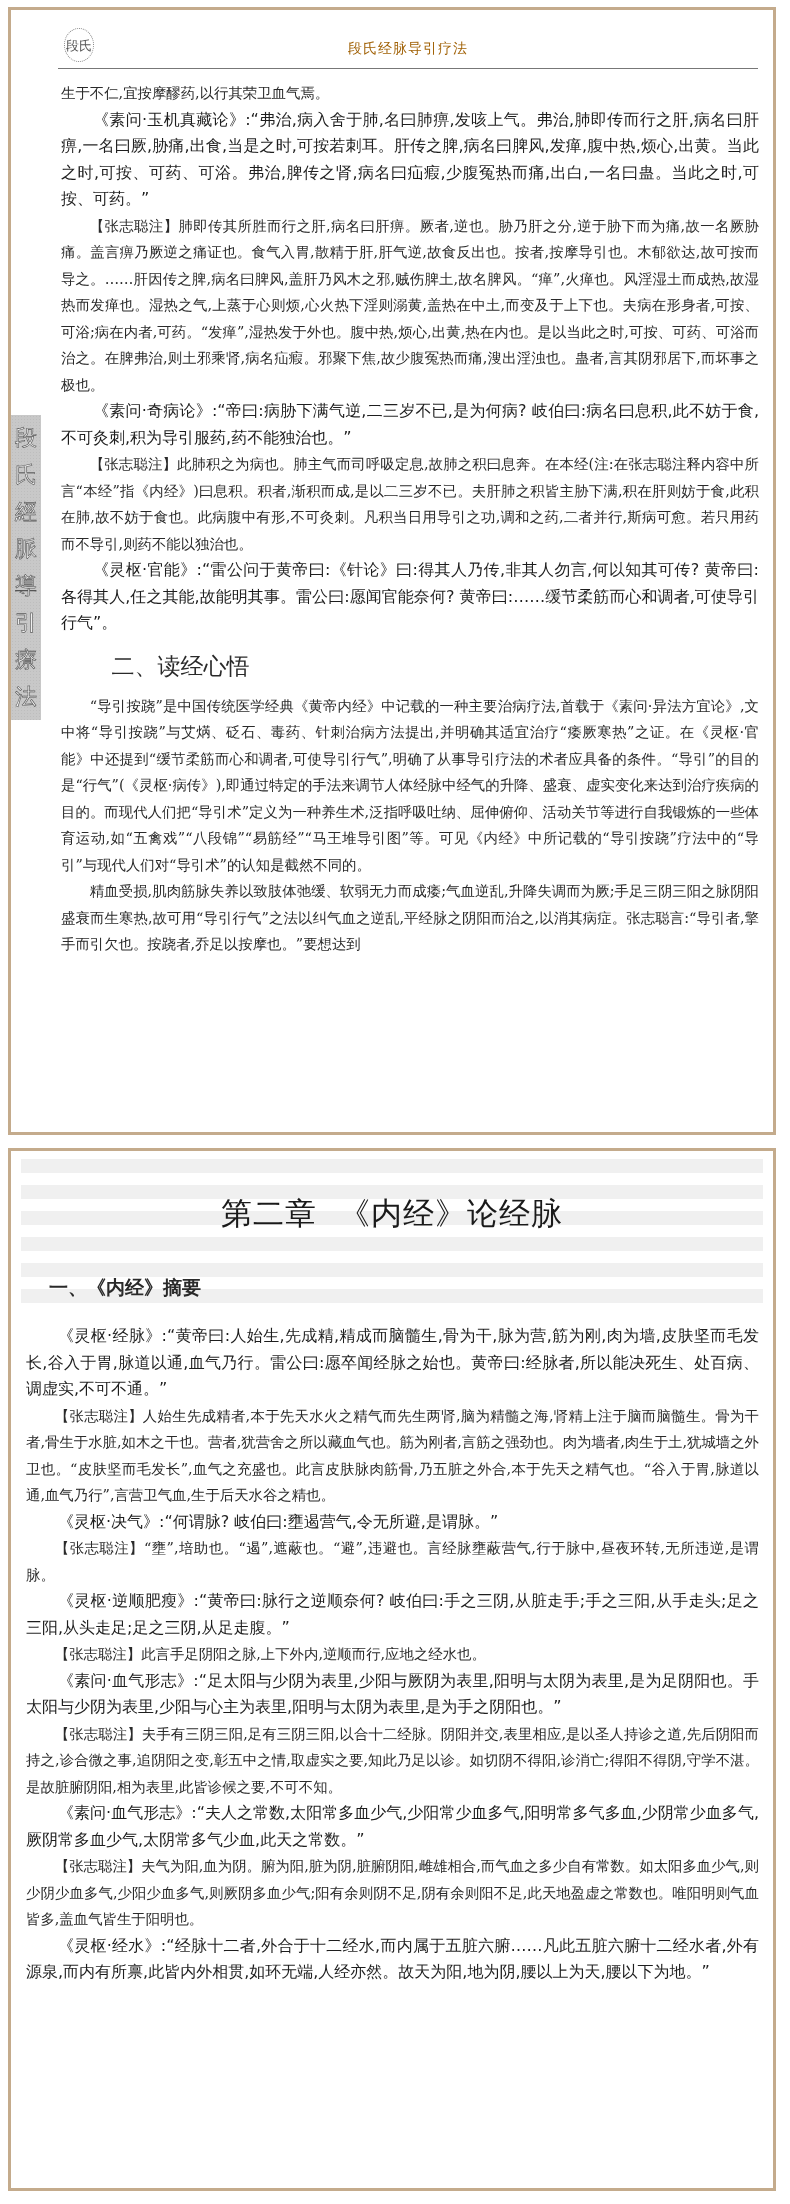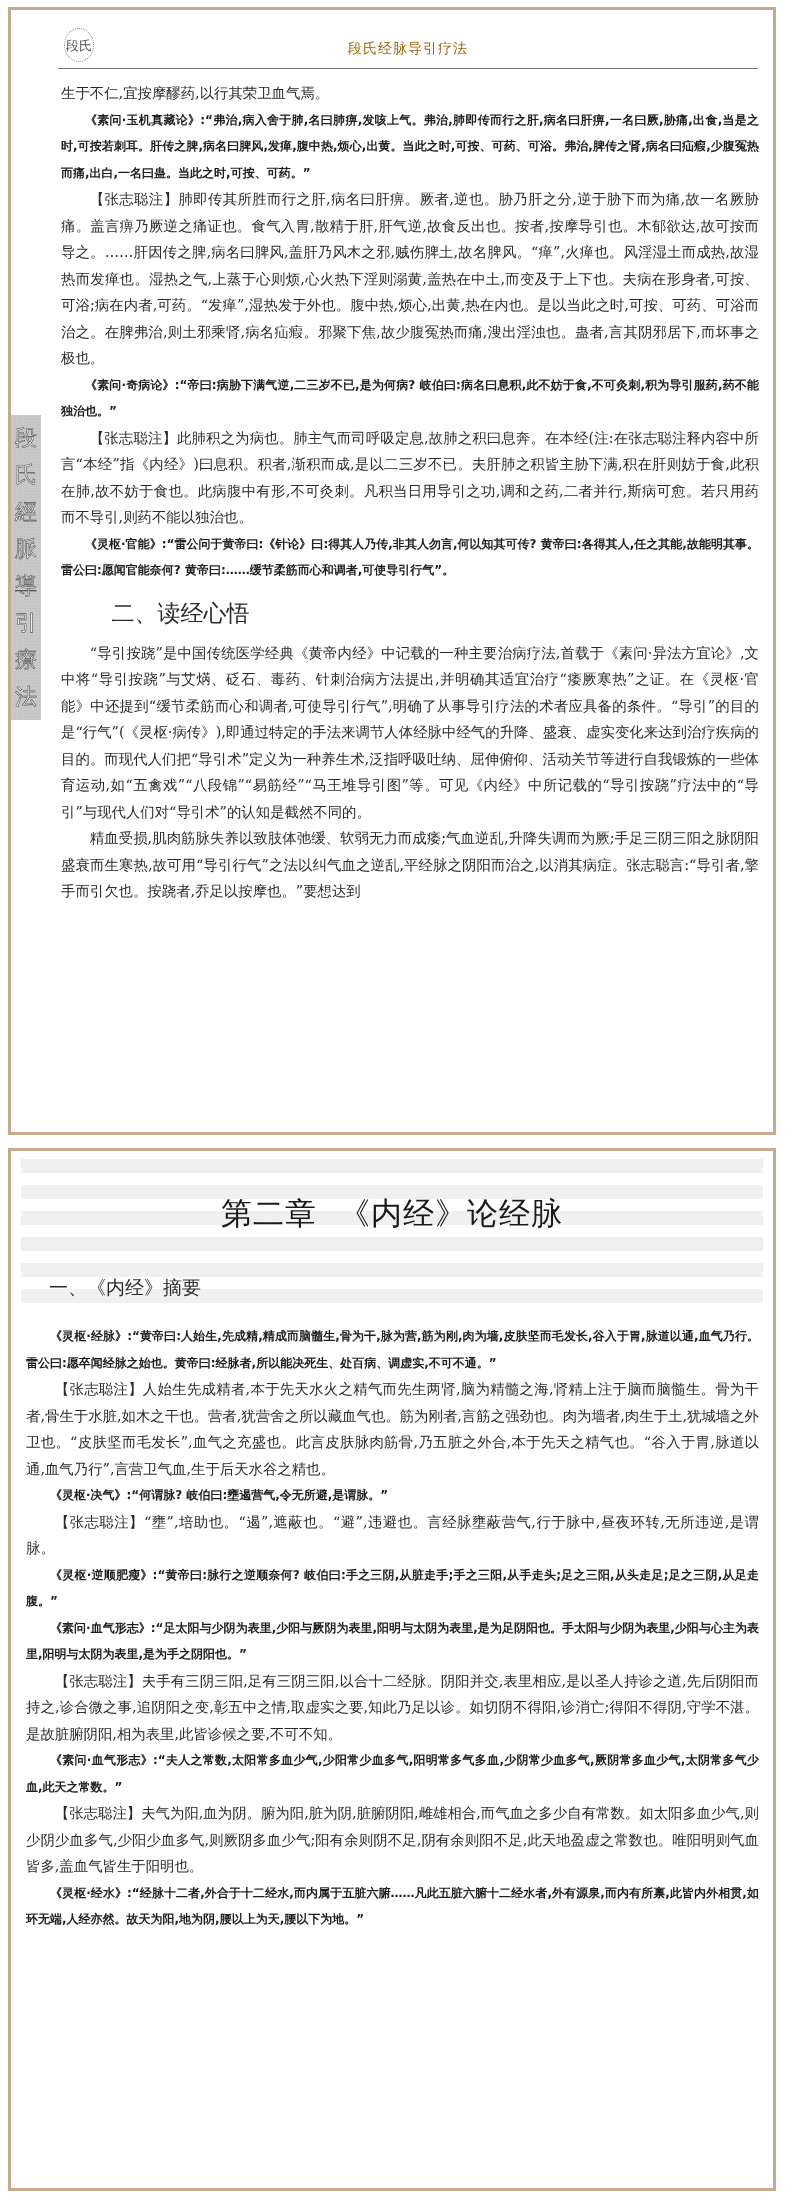--- a/index.html
+++ b/index.html
@@ -23,30 +23,30 @@
           background: #c8c8c8; background-image: radial-gradient(#bdbdbd 1px, transparent 1px);
           background-size: 3px 3px; display: flex; flex-direction: column;
           align-items: center; justify-content: space-around; padding: 4px 0; box-sizing: border-box; }
   .seal span { font-size: 22px; color: #f0f0f0; -webkit-text-stroke: 0.6px #555; font-family: "DejaVu Serif", serif; line-height: 1; }
 
   .body1 { position: absolute; left: 50px; top: 70px; width: 698px; }
   .body2 { position: absolute; left: 15px; top: 130px; width: 733px; }
 
   p { margin: 0; font-size: 14.4px; line-height: 26.5px; text-align: justify; text-align-last: left; word-break: break-all; }
   p.indent { text-indent: 2em; }
-  p.quote { font-family: "DejaVu Sans", "Liberation Sans", sans-serif; font-weight: bold; font-size: 12px; }
+  p.quote { font-family: "DejaVu Sans", "Liberation Sans", sans-serif; font-weight: normal; font-size: 16px; }
   p.note { color: #2a2a2a; }
 
   .sec-heading { font-family: "DejaVu Serif", serif; font-size: 23px; margin: 16px 0 14px 0; padding-left: 2.2em; line-height: 26px; color: #2a2a2a; }
   .chapter-title { position: absolute; left: 0; right: 0; top: 42px; text-align: center;
                    font-family: "DejaVu Sans", "Liberation Sans", sans-serif; font-size: 31px; letter-spacing: 1px; color: #1a1a1a; }
   .chapter-title .gap { display: inline-block; width: 22px; }
   .ghost { position: absolute; left: 10px; right: 10px; top: 8px; height: 150px; opacity: 0.06;
            background: repeating-linear-gradient(#000 0 14px, transparent 14px 26px); pointer-events: none; }
-  .sec2 { position: absolute; left: 38px; top: 124px; font-size: 19px; font-family: "DejaVu Serif", serif; color: #2a2a2a; }
+  .sec2 { position: absolute; left: 38px; top: 124px; font-size: 19px; font-family: "DejaVu Serif", serif; color: #2a2a2a; font-weight: bold; }
 </style>
 </head>
 <body>
 
 <div class="page" id="page1">
   <div class="header">
     <div class="logo">段氏</div>
     <div class="running-title">段氏经脉导引疗法</div>
   </div>
 
@@ -82,19 +82,20 @@
     <span>第二章</span><span class="gap"></span><span>《内经》论经脉</span>
   </div>
   <div class="sec2">一、《内经》摘要</div>
 
   <div class="body2" style="top:172px;">
     <p class="quote indent">《灵枢·经脉》:“黄帝曰:人始生,先成精,精成而脑髓生,骨为干,脉为营,筋为刚,肉为墙,皮肤坚而毛发长,谷入于胃,脉道以通,血气乃行。雷公曰:愿卒闻经脉之始也。黄帝曰:经脉者,所以能决死生、处百病、调虚实,不可不通。”</p>
     <p class="note indent">【张志聪注】人始生先成精者,本于先天水火之精气而先生两肾,脑为精髓之海,肾精上注于脑而脑髓生。骨为干者,骨生于水脏,如木之干也。营者,犹营舍之所以藏血气也。筋为刚者,言筋之强劲也。肉为墙者,肉生于土,犹城墙之外卫也。“皮肤坚而毛发长”,血气之充盛也。此言皮肤脉肉筋骨,乃五脏之外合,本于先天之精气也。“谷入于胃,脉道以通,血气乃行”,言营卫气血,生于后天水谷之精也。</p>
     <p class="quote indent">《灵枢·决气》:“何谓脉? 岐伯曰:壅遏营气,令无所避,是谓脉。”</p>
     <p class="note indent">【张志聪注】“壅”,培助也。“遏”,遮蔽也。“避”,违避也。言经脉壅蔽营气,行于脉中,昼夜环转,无所违逆,是谓脉。</p>
     <p class="quote indent">《灵枢·逆顺肥瘦》:“黄帝曰:脉行之逆顺奈何? 岐伯曰:手之三阴,从脏走手;手之三阳,从手走头;足之三阳,从头走足;足之三阴,从足走腹。”</p>
+    <p class="note indent">【张志聪注】此言手足阴阳之脉,上下外内,逆顺而行,应地之经水也。</p>
     <p class="quote indent">《素问·血气形志》:“足太阳与少阴为表里,少阳与厥阴为表里,阳明与太阴为表里,是为足阴阳也。手太阳与少阴为表里,少阳与心主为表里,阳明与太阴为表里,是为手之阴阳也。”</p>
     <p class="note indent">【张志聪注】夫手有三阴三阳,足有三阴三阳,以合十二经脉。阴阳并交,表里相应,是以圣人持诊之道,先后阴阳而持之,诊合微之事,追阴阳之变,彰五中之情,取虚实之要,知此乃足以诊。如切阴不得阳,诊消亡;得阳不得阴,守学不湛。是故脏腑阴阳,相为表里,此皆诊候之要,不可不知。</p>
     <p class="quote indent">《素问·血气形志》:“夫人之常数,太阳常多血少气,少阳常少血多气,阳明常多气多血,少阴常少血多气,厥阴常多血少气,太阴常多气少血,此天之常数。”</p>
     <p class="note indent">【张志聪注】夫气为阳,血为阴。腑为阳,脏为阴,脏腑阴阳,雌雄相合,而气血之多少自有常数。如太阳多血少气,则少阴少血多气,少阳少血多气,则厥阴多血少气;阳有余则阴不足,阴有余则阳不足,此天地盈虚之常数也。唯阳明则气血皆多,盖血气皆生于阳明也。</p>
     <p class="quote indent">《灵枢·经水》:“经脉十二者,外合于十二经水,而内属于五脏六腑……凡此五脏六腑十二经水者,外有源泉,而内有所禀,此皆内外相贯,如环无端,人经亦然。故天为阳,地为阴,腰以上为天,腰以下为地。”</p>
   </div>
 </div>
 
 </body></html>

